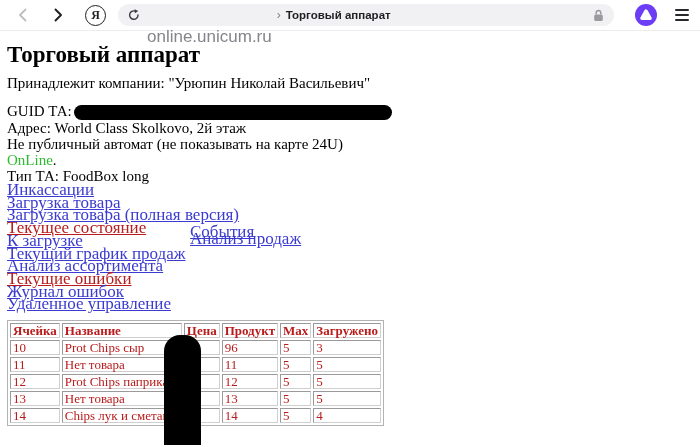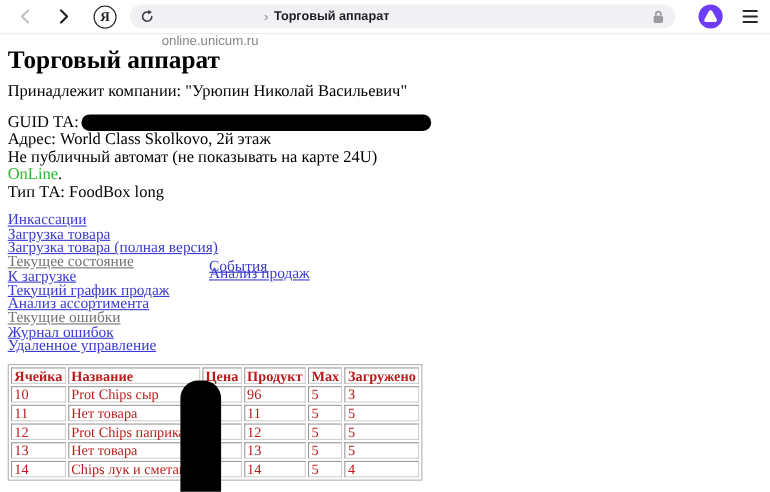--- a/index.html
+++ b/index.html
@@ -19,43 +19,43 @@
   .ya-logo{
     width:19px;height:19px;border:1.7px solid #1f1f22;border-radius:50%;
     display:flex;align-items:center;justify-content:center;margin-left:19px;
     font-family:"Liberation Serif",serif;font-weight:bold;font-size:12px;color:#1f1f22;
     box-sizing:content-box;cursor:pointer;
   }
   .pill{
     margin-left:12px;width:496px;height:22px;background:#f1f1f3;border-radius:12px;
     display:flex;align-items:center;padding:0 10px;box-sizing:border-box;cursor:text;
   }
-  .host{color:#85858b;font-size:12px;margin-left:7px;margin-top:44px;}
+  .host{color:#85858b;font-size:17px;margin-left:7px;margin-top:44px;}
   .crumb-sep{color:#85858b;font-size:12px;margin:0 5px;}
   .pagecrumb{color:#1f1f23;font-size:11.5px;font-weight:bold;}
   .pill .spacer{flex:1;}
   .alice{
     width:22px;height:22px;border-radius:50%;background:#6d3df5;margin-left:21px;
     display:flex;align-items:center;justify-content:center;cursor:pointer;
   }
   .hamburger{margin-left:18px;display:flex;flex-direction:column;gap:3px;cursor:pointer;}
   .hamburger div{width:14px;height:1.8px;background:#28282c;border-radius:1px;}
   
   .content{padding:0 0 0 7px;position:relative;}
   h1.title{font-size:23px;font-weight:bold;margin:11px 0 7px 0;color:#000;}
   .pline{font-size:15px;line-height:16px;margin:0;color:#000;}
   .company{margin-bottom:12px;}
   .redact{background:#000;display:inline-block;vertical-align:middle;}
   .redact.guid{width:318px;height:15px;border-radius:8px;margin-left:2px;}
   .redact.serial{width:88px;height:12px;border-radius:6px;margin-left:2px;}
   .status-on{color:#2eba2e;}
   
-  .links{margin-top:12px;font-size:14px;line-height:12.7px;position:relative;}
+  .links{margin-top:0;font-size:17px;line-height:12.7px;position:relative;}
   .links a{color:#3b3bd1;text-decoration:underline;display:block;cursor:pointer;}
-  .links a.visited{color:#737373;}
+  .links a.visited{color:#b91c1c;}
   .links a.colR{position:absolute;left:183px;display:inline;}
   .links a.colR.r0{top:42px;}
   .links a.colR.r1{top:49px;}
   
   .tblwrap{position:relative;display:inline-block;margin-top:9px;}
   table.cells{
     border-collapse:separate;border-spacing:2px;
     border:1px solid #b2b2b2;font-size:13px;color:#b91c1c;
     font-family:"Liberation Serif",serif;
   }

